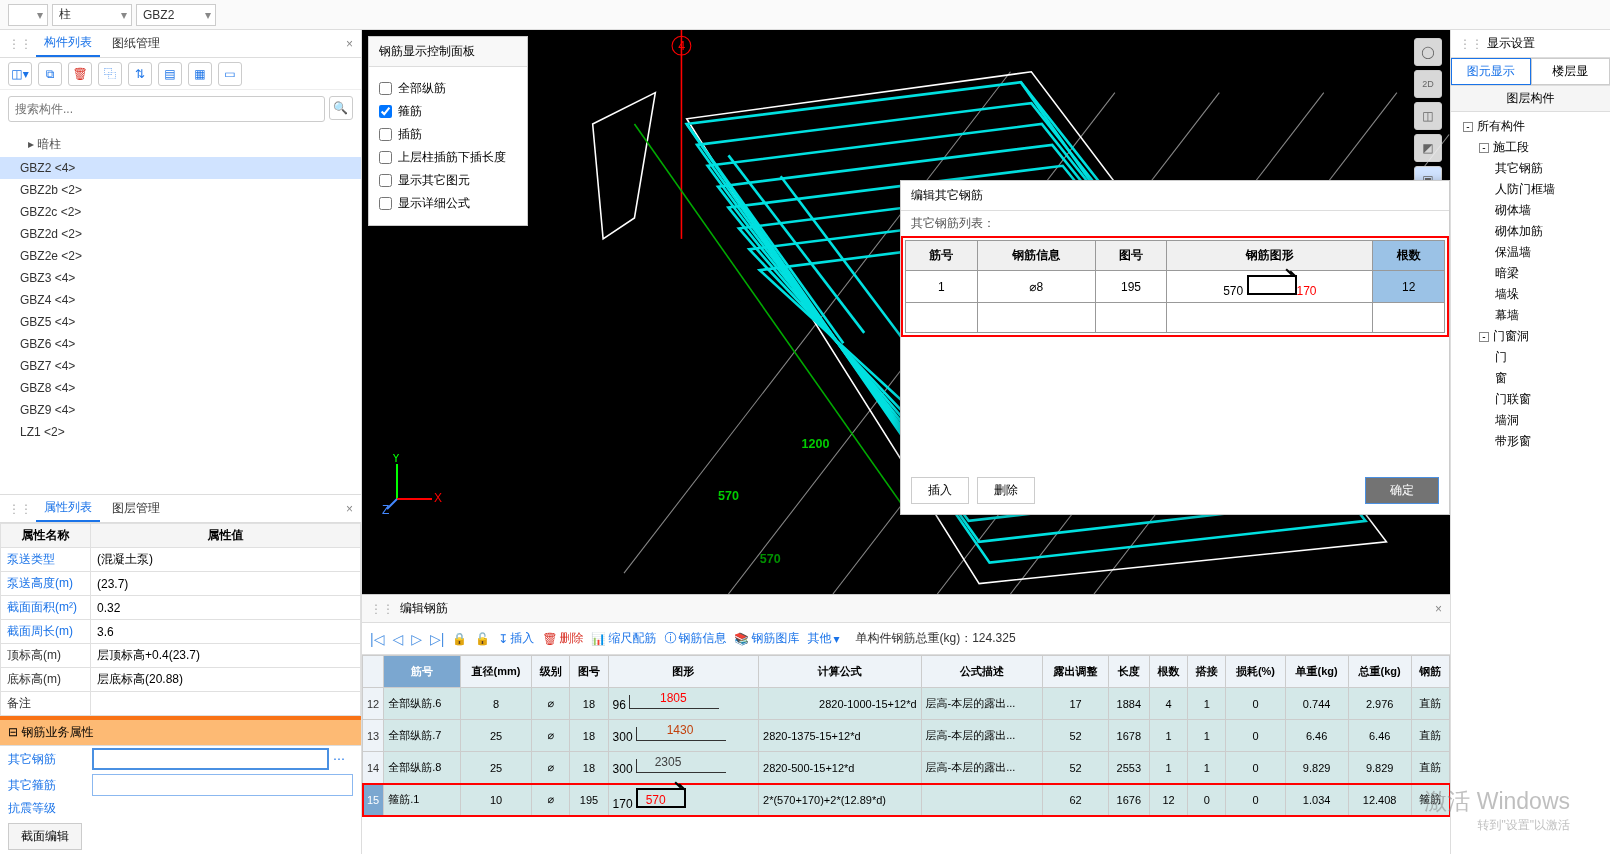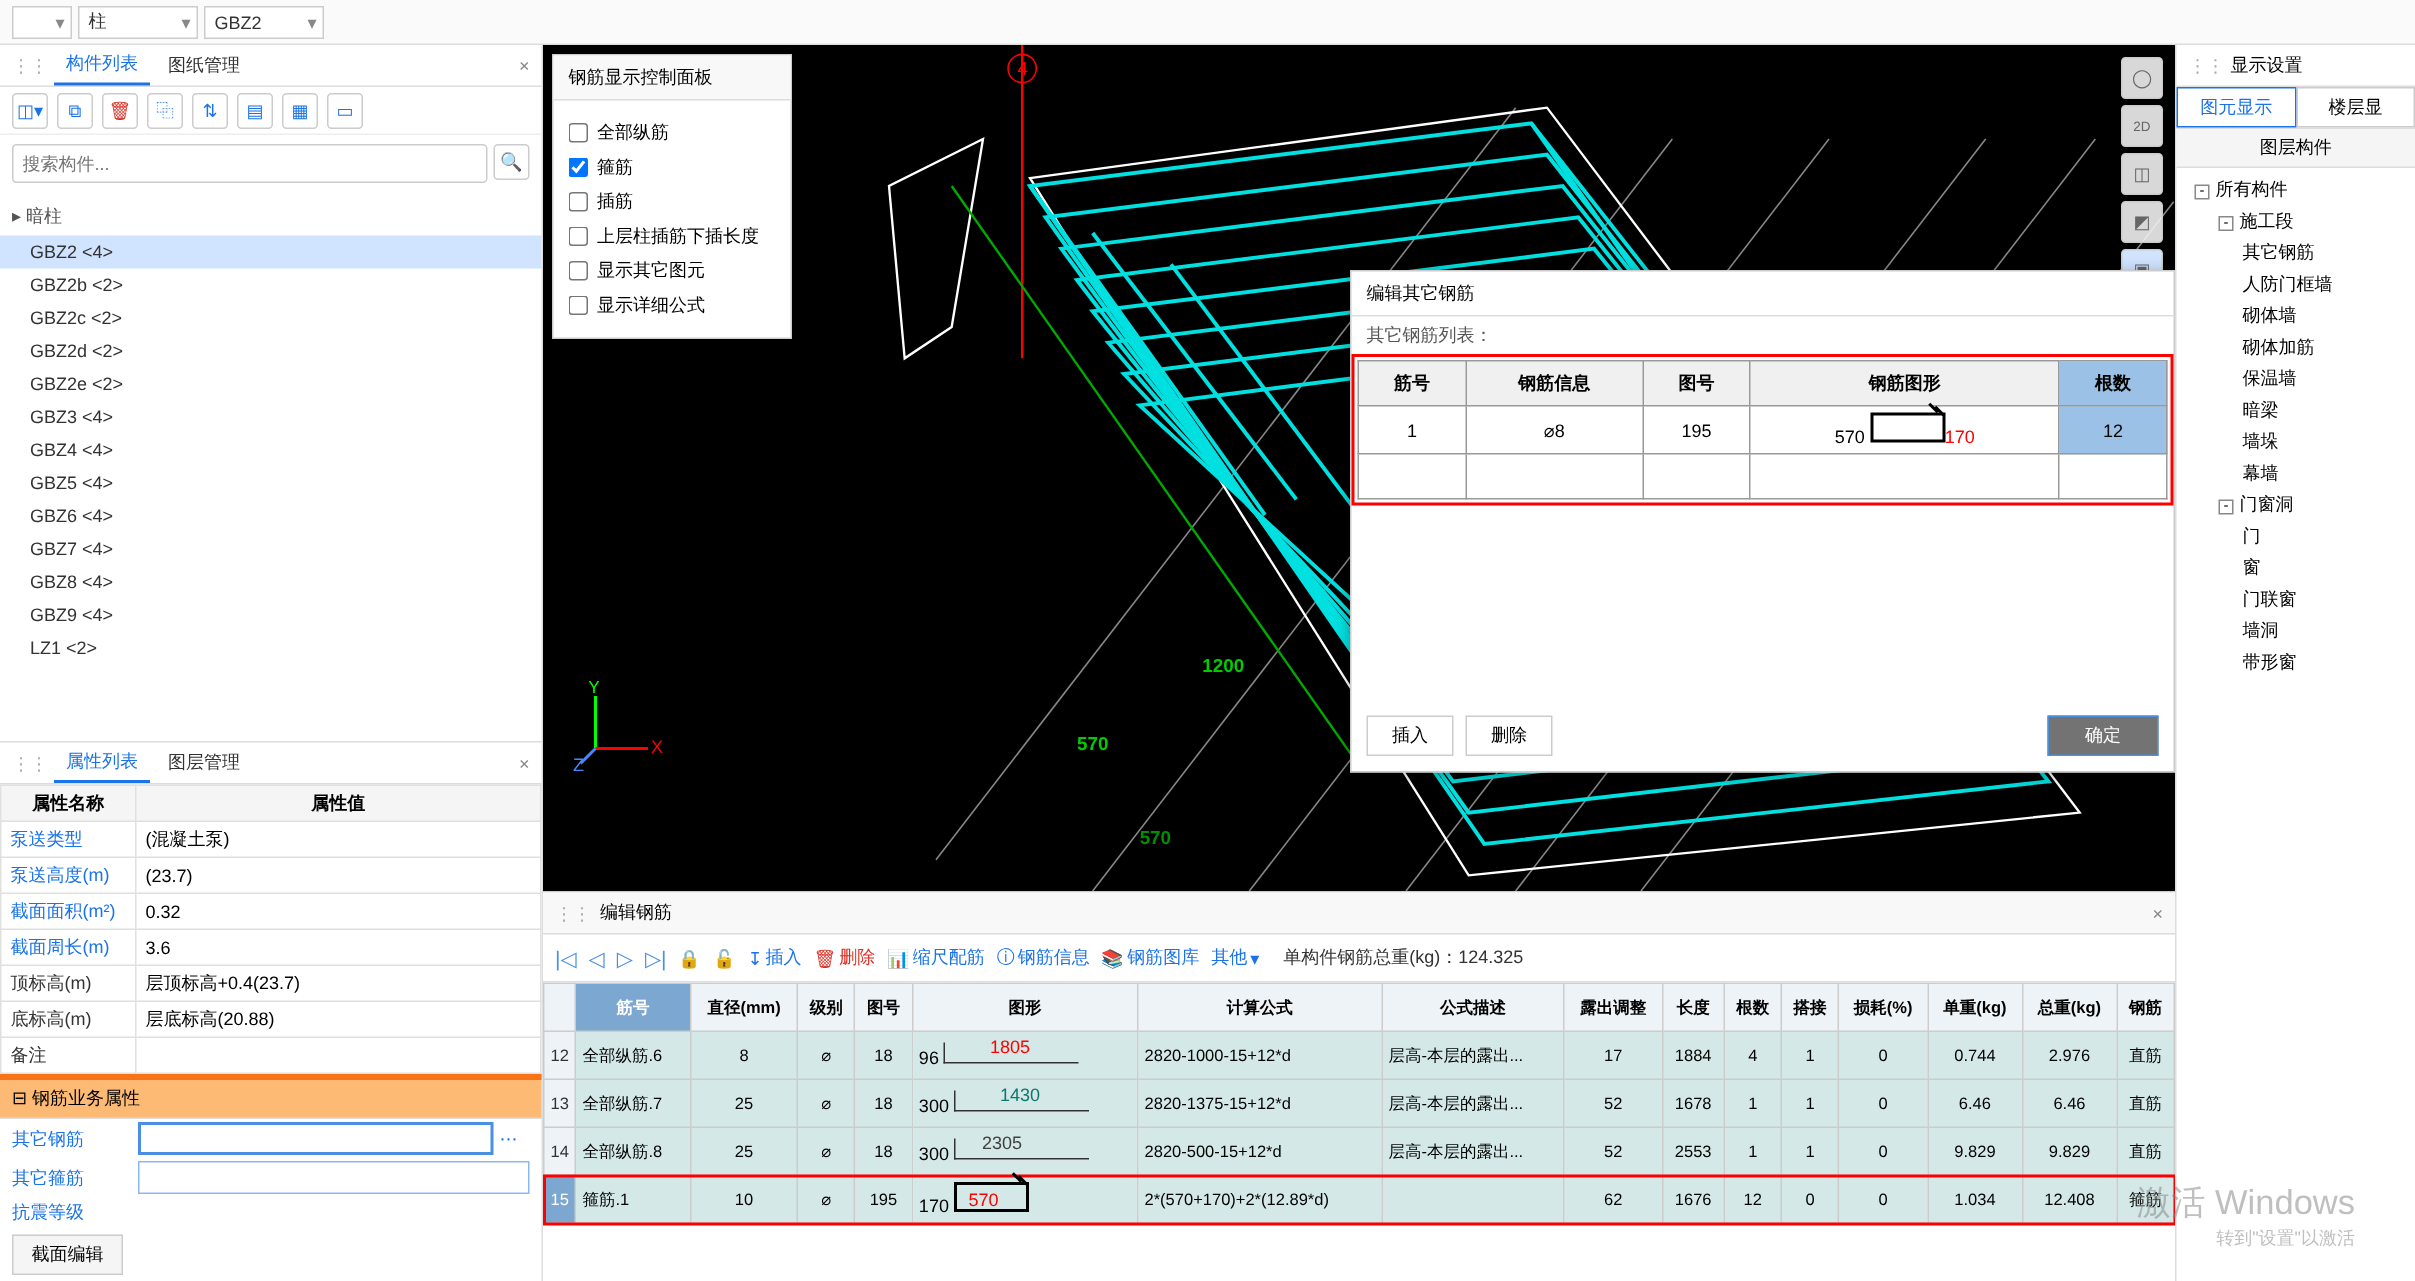--- a/index.html
+++ b/index.html
@@ -13,21 +13,21 @@
 .drag-dots{color:#aaa;cursor:move}
 .tab{padding:4px 8px;cursor:pointer;color:#333}
 .tab.active{color:#1a73e8;border-bottom:2px solid #1a73e8}
 .close-x{margin-left:auto;color:#888;cursor:pointer}
 .toolbar-row{height:32px;display:flex;align-items:center;gap:6px;padding:0 8px;border-bottom:1px solid #eee}
 .tool-btn{width:24px;height:24px;border:1px solid #ccc;border-radius:3px;display:flex;align-items:center;justify-content:center;cursor:pointer;background:#fff;color:#1a73e8}
 .tool-btn.danger{color:#d93025}
 .search-row{padding:6px 8px;display:flex;gap:4px}
 .search-inp{flex:1;height:26px;border:1px solid #ccc;border-radius:3px;padding:0 6px}
 .comp-list{flex:1;overflow:auto;padding:4px 0}
-.tree-head{padding:4px 8px;color:#555}
+.tree-head{padding:4px 28px;color:#555}
 .tree-item{padding:4px 20px;cursor:pointer;color:#333}
 .tree-item.sel{background:#d0e3ff}
 .prop-panel{border-top:1px solid #ddd;flex-shrink:0}
 .prop-tabs{height:28px;display:flex;align-items:center;padding:0 8px;gap:4px;border-bottom:1px solid #ddd}
 .prop-table{width:100%;border-collapse:collapse}
 .prop-table th,.prop-table td{border:1px solid #e0e0e0;padding:3px 6px;text-align:left;height:22px}
 .prop-table th{background:#f5f5f5;text-align:center}
 .prop-key{width:90px;color:#1a73e8}
 .prop-key.black{color:#333}
 .prop-val{background:#fff}
@@ -376,38 +376,38 @@
               </tr>
             </thead>
           <tbody id="bp-body">
               <tr>
                 <td style="background:#eef3f8;color:#333">12</td>
                 <td style="text-align:left">全部纵筋.6</td>
                 <td>8</td>
                 <td>⌀</td>
                 <td>18</td>
                 <td class="shape-cell" style="text-align:left"><span>96</span> <span style="display:inline-block;width:90px;border-bottom:1px solid #333;border-left:1px solid #333;height:14px;position:relative"><span style="position:absolute;color:red;left:30px;top:-4px">1805</span></span></td>
-                <td style="text-align:left">2820-1000-15+12*d</td>
+                <td style="text-align:right">2820-1000-15+12*d</td>
                 <td style="text-align:left">层高-本层的露出...</td>
                 <td>17</td>
                 <td>1884</td>
                 <td>4</td>
                 <td>1</td>
                 <td>0</td>
                 <td>0.744</td>
                 <td>2.976</td>
                 <td>直筋</td>
               </tr>
               <tr>
                 <td style="background:#eef3f8;color:#333">13</td>
                 <td style="text-align:left">全部纵筋.7</td>
                 <td>25</td>
                 <td>⌀</td>
                 <td>18</td>
-                <td class="shape-cell" style="text-align:left"><span>300</span> <span style="display:inline-block;width:90px;border-bottom:1px solid #333;border-left:1px solid #333;height:14px;position:relative"><span style="position:absolute;color:#0f766e;left:30px;top:-4px">1430</span></span></td>
+                <td class="shape-cell" style="text-align:left"><span>300</span> <span style="display:inline-block;width:90px;border-bottom:1px solid #333;border-left:1px solid #333;height:14px;position:relative"><span style="position:absolute;color:#c2410c;left:30px;top:-4px">1430</span></span></td>
                 <td style="text-align:left">2820-1375-15+12*d</td>
                 <td style="text-align:left">层高-本层的露出...</td>
                 <td>52</td>
                 <td>1678</td>
                 <td>1</td>
                 <td>1</td>
                 <td>0</td>
                 <td>6.46</td>
                 <td>6.46</td>
                 <td>直筋</td>

